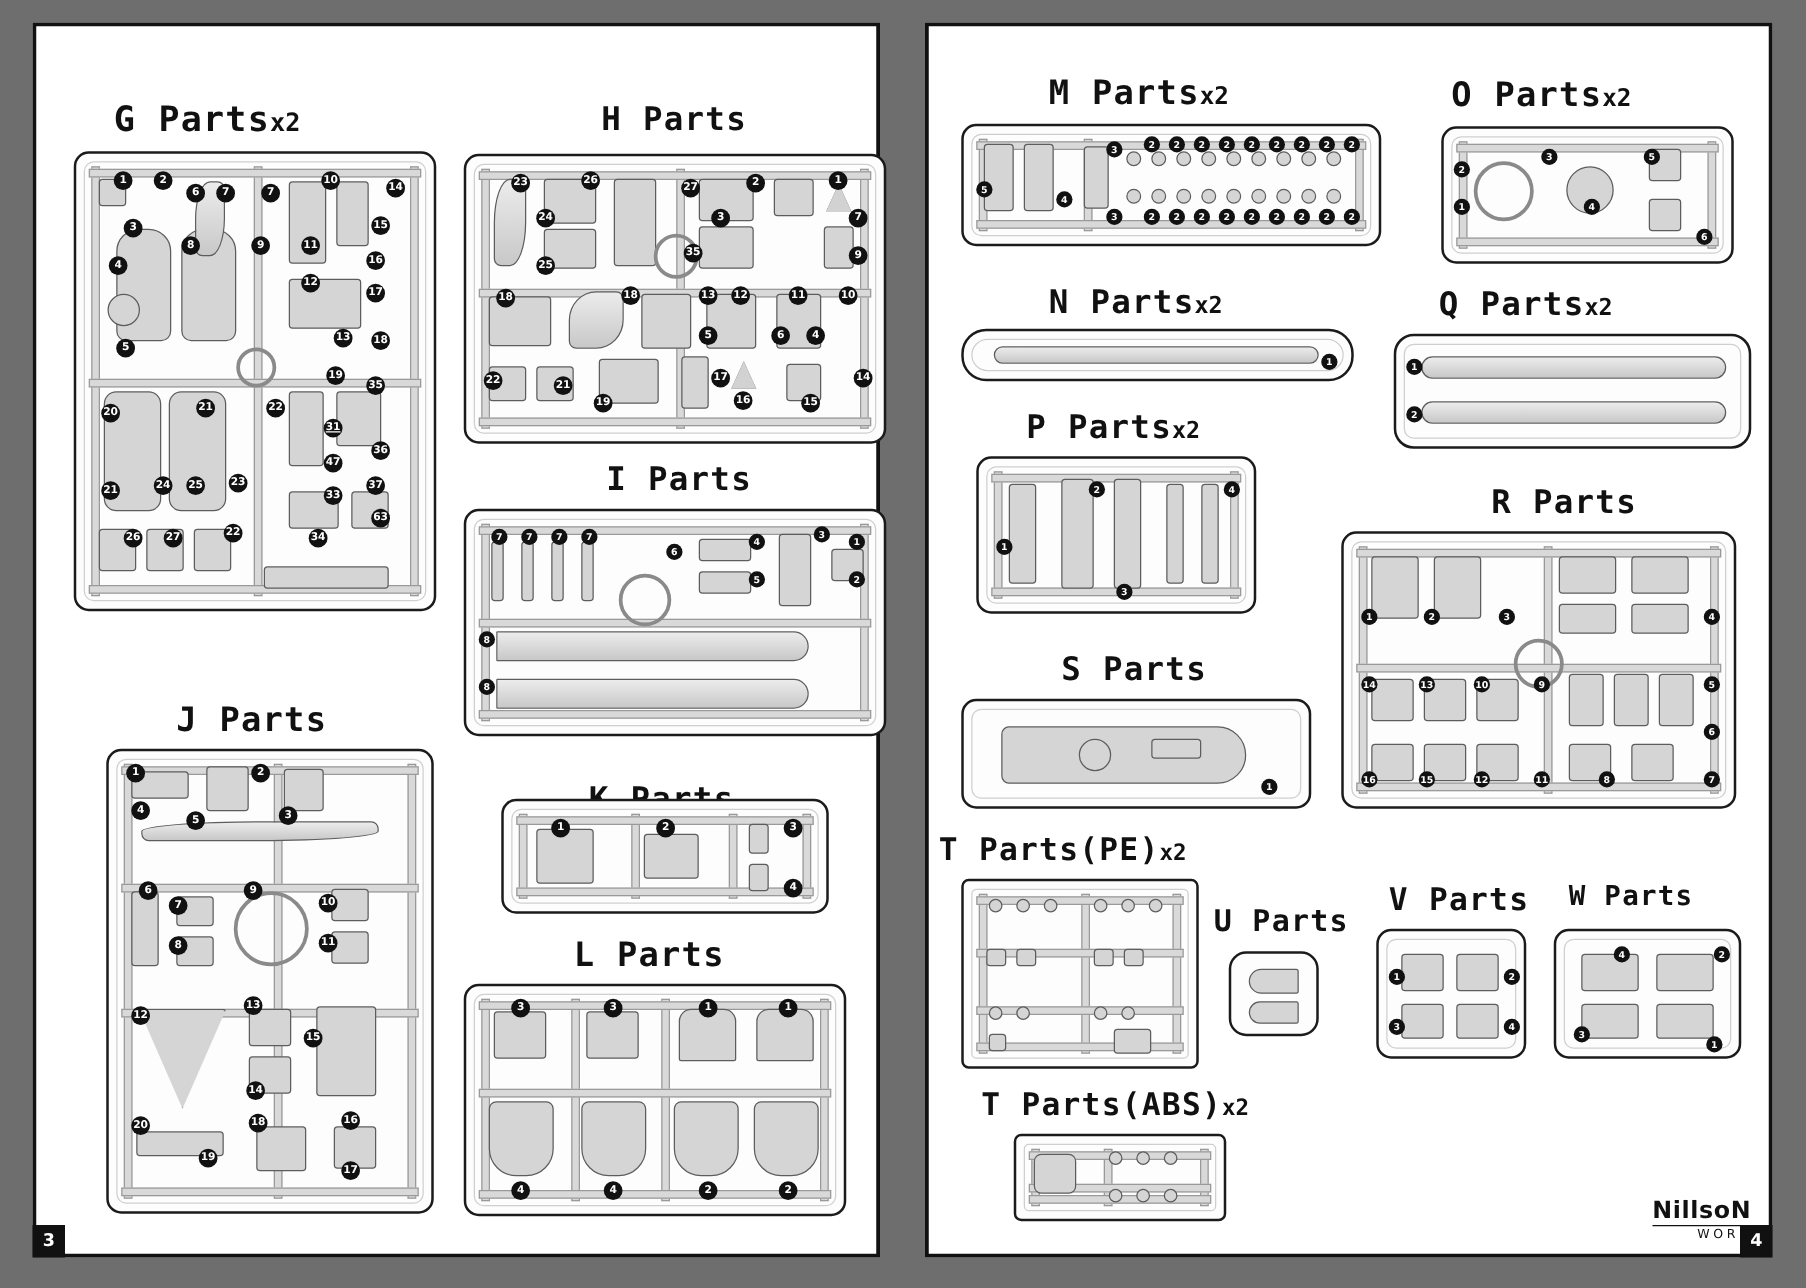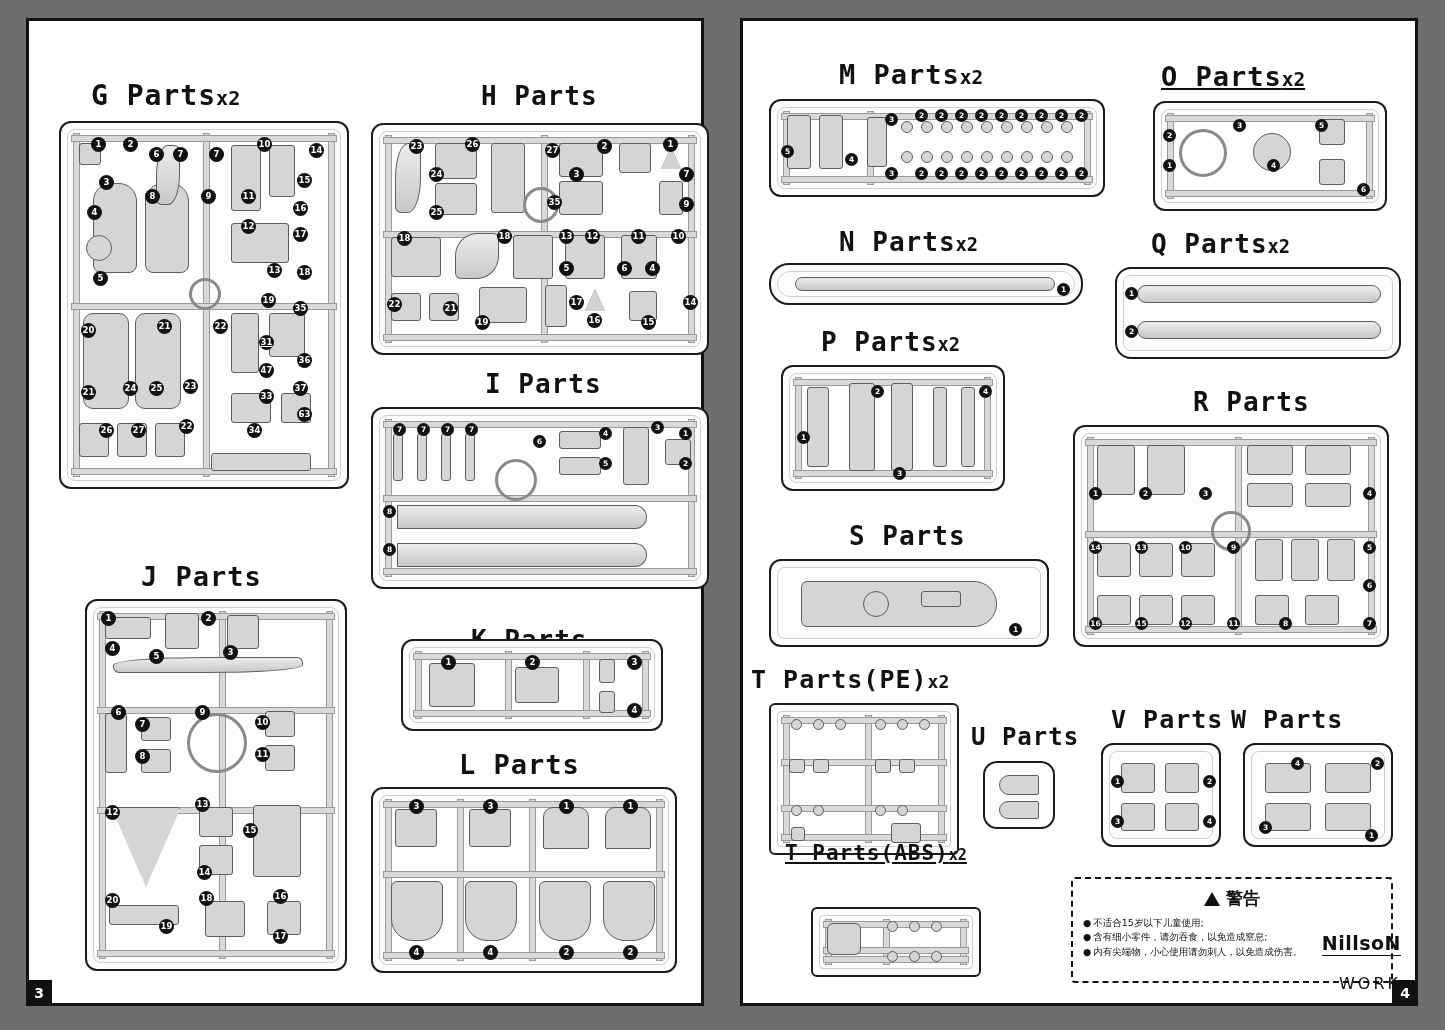--- a/index.html
+++ b/index.html
@@ -137,22 +137,22 @@
   .warn-line b{font-weight:bold;margin-right:2px;}
 
   .brand{
     position:absolute;
     right:14px;bottom:10px;
     text-align:right;
     font-family:"DejaVu Sans",sans-serif;
   }
   .brand .b1{font-size:19px;font-weight:bold;letter-spacing:0.5px;color:#111;}
   .brand .b2{
-    font-size:16px;letter-spacing:3px;color:#111;
-    border-top:1.5px solid #111;margin-top:1px;padding-top:18px;
+    font-size:10px;letter-spacing:3px;color:#111;
+    border-top:1.5px solid #111;margin-top:1px;padding-top:1px;
   }
 </style>
 </head>
 <body>
 
 <div class="page" id="page-left">
   <div class="page-num" id="pn-left">3</div>
 
   <div class="hd" style="left:62px;top:58px;font-size:28px;">
     <span>G Parts</span><span class="mult">x2</span>
@@ -488,21 +488,21 @@
     <div class="num sm" style="left:204px;top:66px;">2</div>
     <div class="num sm" style="left:224px;top:66px;">2</div>
     <div class="num sm" style="left:244px;top:66px;">2</div>
     <div class="num sm" style="left:264px;top:66px;">2</div>
     <div class="num sm" style="left:284px;top:66px;">2</div>
     <div class="num sm" style="left:304px;top:66px;">2</div>
     <div class="num sm" style="left:10px;top:44px;">5</div>
     <div class="num sm" style="left:74px;top:52px;">4</div>
   </div>
 
-  <div class="hd" style="left:418px;top:40px;font-size:27px;text-decoration:underline;">
+  <div class="hd" style="left:418px;top:40px;font-size:27px;">
     <span>O Parts</span><span class="mult">x2</span>
   </div>
   <div class="runner" style="left:410px;top:80px;width:234px;height:110px;">
     <div class="inner"></div>
     <div class="bars">
       <i class="v" style="left:2px;"></i>
         <i class="v" style="right:2px;"></i>
       <i class="h" style="top:2px;"></i>
         <i class="h" style="bottom:2px;"></i>
     </div>
@@ -668,36 +668,36 @@
     <div class="pt r3" style="left:18px;top:18px;width:34px;height:30px;"></div>
     <div class="pt r3" style="left:62px;top:18px;width:34px;height:30px;"></div>
     <div class="pt r3" style="left:18px;top:58px;width:34px;height:28px;"></div>
     <div class="pt r3" style="left:62px;top:58px;width:34px;height:28px;"></div>
     <div class="num sm" style="left:8px;top:30px;">1</div>
     <div class="num sm" style="left:100px;top:30px;">2</div>
     <div class="num sm" style="left:8px;top:70px;">3</div>
     <div class="num sm" style="left:100px;top:70px;">4</div>
   </div>
 
-  <div class="hd" style="left:488px;top:684px;font-size:25px;">
+  <div class="hd" style="left:512px;top:684px;font-size:22px;">
     <span>W Parts</span>
   </div>
   <div class="runner" style="left:500px;top:722px;width:150px;height:104px;">
     <div class="inner"></div>
     <div class="pt r3" style="left:20px;top:18px;width:46px;height:30px;"></div>
     <div class="pt r3" style="left:80px;top:18px;width:46px;height:30px;"></div>
     <div class="pt r3" style="left:20px;top:58px;width:46px;height:28px;"></div>
     <div class="pt r3" style="left:80px;top:58px;width:46px;height:28px;"></div>
     <div class="num sm" style="left:46px;top:12px;">4</div>
     <div class="num sm" style="left:126px;top:12px;">2</div>
     <div class="num sm" style="left:14px;top:76px;">3</div>
     <div class="num sm" style="left:120px;top:84px;">1</div>
   </div>
 
-  <div class="hd" style="left:42px;top:820px;font-size:21px;text-decoration:underline;">
+  <div class="hd" style="left:42px;top:848px;font-size:25px;">
     <span>T Parts(ABS)</span><span class="mult">x2</span>
   </div>
   <div class="runner" style="left:68px;top:886px;width:170px;height:70px;border-radius:6px;">
     <div class="inner" style="border-radius:4px;"></div>
     <div class="bars">
       <i class="v" style="left:2px;"></i>
         <i class="v" style="left:60px;"></i>
         <i class="v" style="right:2px;"></i>
       <i class="h" style="top:2px;"></i>
         <i class="h" style="top:28px;"></i>
@@ -705,32 +705,18 @@
     </div>
     <div class="pt r3" style="left:14px;top:14px;width:34px;height:32px;border-radius:6px;"></div>
     <div class="pt rd" style="left:74px;top:12px;width:11px;height:11px;"></div>
     <div class="pt rd" style="left:96px;top:12px;width:11px;height:11px;"></div>
     <div class="pt rd" style="left:118px;top:12px;width:11px;height:11px;"></div>
     <div class="pt rd" style="left:74px;top:42px;width:11px;height:11px;"></div>
     <div class="pt rd" style="left:96px;top:42px;width:11px;height:11px;"></div>
     <div class="pt rd" style="left:118px;top:42px;width:11px;height:11px;"></div>
   </div>
 
-  <div class="warn" style="left:328px;top:856px;width:322px;height:106px;">
-    <div class="warn-title">
-      <span class="tri"></span><span>警告</span>
-    </div>
-    <div class="warn-line">
-      <b>●</b><span>不适合15岁以下儿童使用;</span>
-    </div>
-    <div class="warn-line">
-      <b>●</b><span>含有细小零件，请勿吞食，以免造成窒息;</span>
-    </div>
-    <div class="warn-line">
-      <b>●</b><span>内有尖端物，小心使用请勿刺人，以免造成伤害。</span>
-    </div>
-  </div>
 
   <div class="brand">
     <div class="b1">NillsoN</div>
     <div class="b2">WORK</div>
   </div>
 </div>
 
 </body></html>

